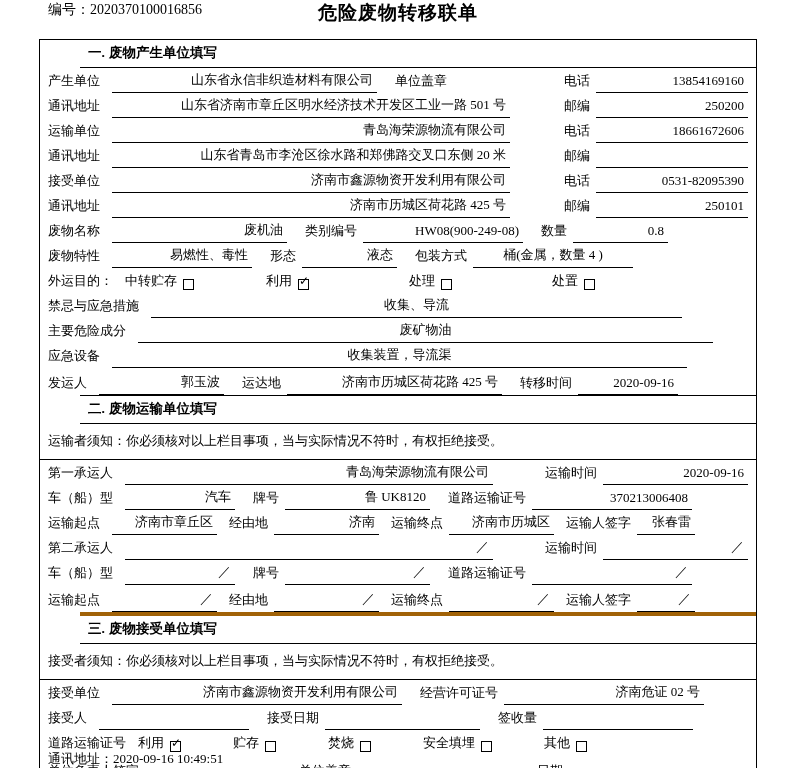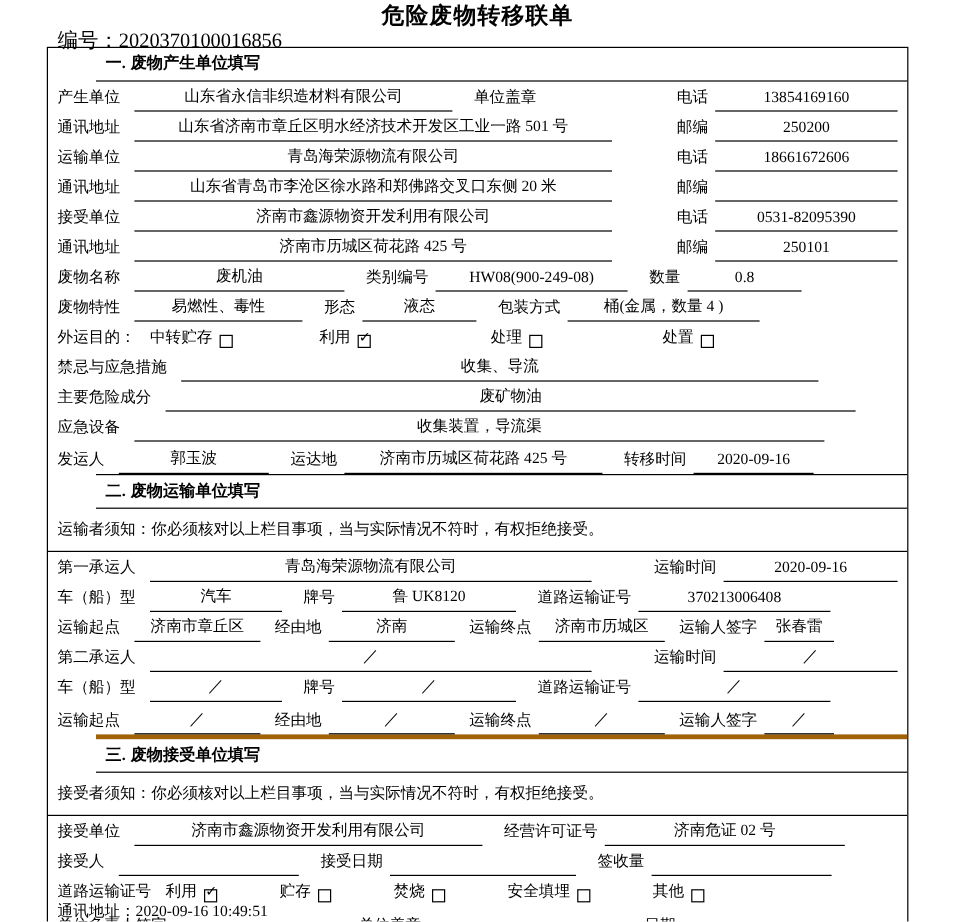--- a/index.html
+++ b/index.html
@@ -18,23 +18,22 @@
   .page { position: relative; width: 796px; height: 768px; }
 
   
   .topbar {
     position: relative;
     height: 34px;
   }
   .doc-no {
     position: absolute;
     left: 48px; top: 1px;
-    font-size: 17px;
+    font-size: 14px;
     white-space: nowrap;
-    margin-top: 21px;
   }
   .doc-title {
     position: absolute;
     left: 0; right: 0; top: 0;
     text-align: center;
     font-size: 19px;
     font-weight: bold;
     letter-spacing: 1px;
   }
 
@@ -70,21 +69,21 @@
   .lbl {
     white-space: nowrap;
     padding-bottom: 3px;
     font-size: 13px;
     font-family: Liberation Mono, monospace;
   }
   .fill {
     border-bottom: 1px solid #000;
     flex: 0 0 auto;
     padding: 0 4px 3px 4px;
-    text-align: center;
+    text-align: right;
     white-space: nowrap;
     font-size: 13px;
     min-height: 17px;
     overflow: hidden;
   }
   .fill.left { text-align: center; }
   .gap { flex: 1 1 auto; }
   .sp4 { width: 6px; flex: 0 0 auto; }
   .sp8 { width: 12px; flex: 0 0 auto; }
   .sp14 { width: 18px; flex: 0 0 auto; }

